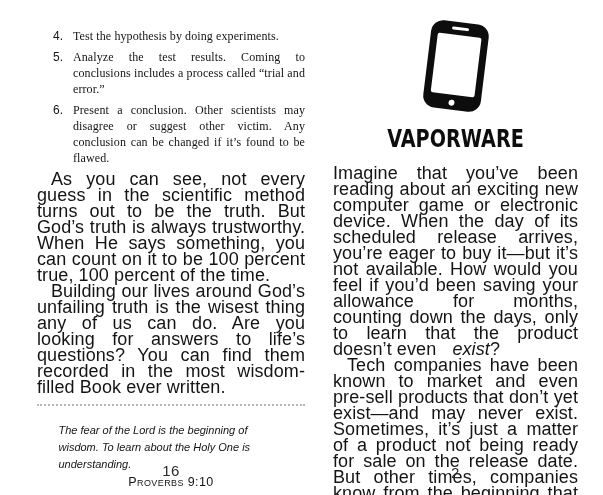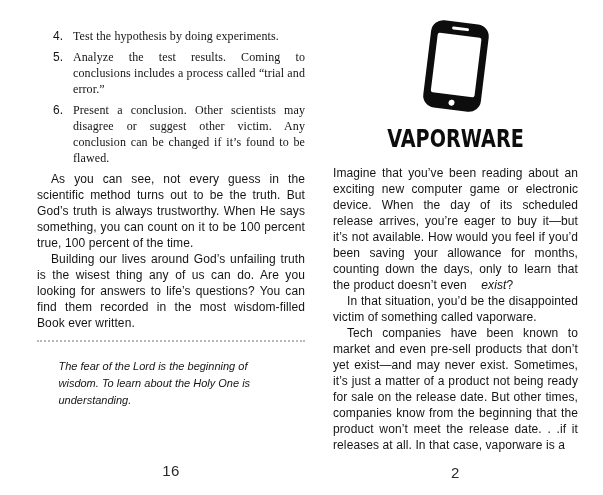--- a/index.html
+++ b/index.html
@@ -18,21 +18,21 @@
   }
   .page {
     position: absolute;
   }
   .page.left  { left: 37px;  top: 28px; width: 268px; height: 460px; }
   .page.right { left: 333px; top: 18px; width: 245px; height: 470px; }
 
   
   .body-p {
     margin: 0;
-    font-size: 12px;
+    font-size: 18px;
     line-height: 16px;
     letter-spacing: 0.1px;
     text-align: justify;
   }
   .body-p.indent { text-indent: 14px; }
   .body-p + .body-p { margin-top: 0; }
 
   
   .steps { margin: 0; padding: 0 0 0 16px; }
   .step {
@@ -169,38 +169,38 @@
         <span class="step-text">Present a conclusion. Other scientists may disagree or suggest other victim. Any conclusion can be changed if it’s found to be flawed.</span>
       </div>
     </div>
 
     <p class="body-p indent after-list">As you can see, not every guess in the scientific method turns out to be the truth. But God’s truth is always trustworthy. When He says something, you can count on it to be 100 percent true, 100 percent of the time.</p>
     <p class="body-p indent">Building our lives around God’s unfailing truth is the wisest thing any of us can do. Are you looking for answers to life’s questions? You can find them recorded in the most wisdom-filled Book ever written.</p>
 
     <div class="divider"></div>
 
     <div class="verse">The fear of the Lord is the beginning of wisdom. To learn about the Holy One is understanding.</div>
+    <div class="verse-ref">Proverbs 9:10</div>
 
     <div class="pagenum">16</div>
   </div>
 
   <div class="page right">
 
     <div class="icon-wrap">
       <div class="phone">
         <div class="phone-screen"></div>
         <div class="phone-speaker"></div>
         <div class="phone-home"></div>
       </div>
     </div>
 
     <h1 class="chapter-title">VAPORWARE</h1>
 
     <div class="right-body">
       <p class="body-p"><span>Imagine that you’ve been reading about an exciting new computer game or electronic device. When the day of its scheduled release arrives, you’re eager to buy it—but it’s not available. How would you feel if you’d been saving your allowance for months, counting down the days, only to learn that the product doesn’t even </span><em>exist</em><span>?</span></p>
-      <p class="body-p indent">In that situation, you’d be the disappointed victim of something called vaporware.</p>
       <p class="body-p indent">Tech companies have been known to market and even pre-sell products that don’t yet exist—and may never exist. Sometimes, it’s just a matter of a product not being ready for sale on the release date. But other times, companies know from the beginning that the product won’t meet the release date. . .if it releases at all. In that case, vaporware is a</p>
     </div>
 
     <div class="pagenum">2</div>
   </div>
 
 </div>
 
 </body></html>

